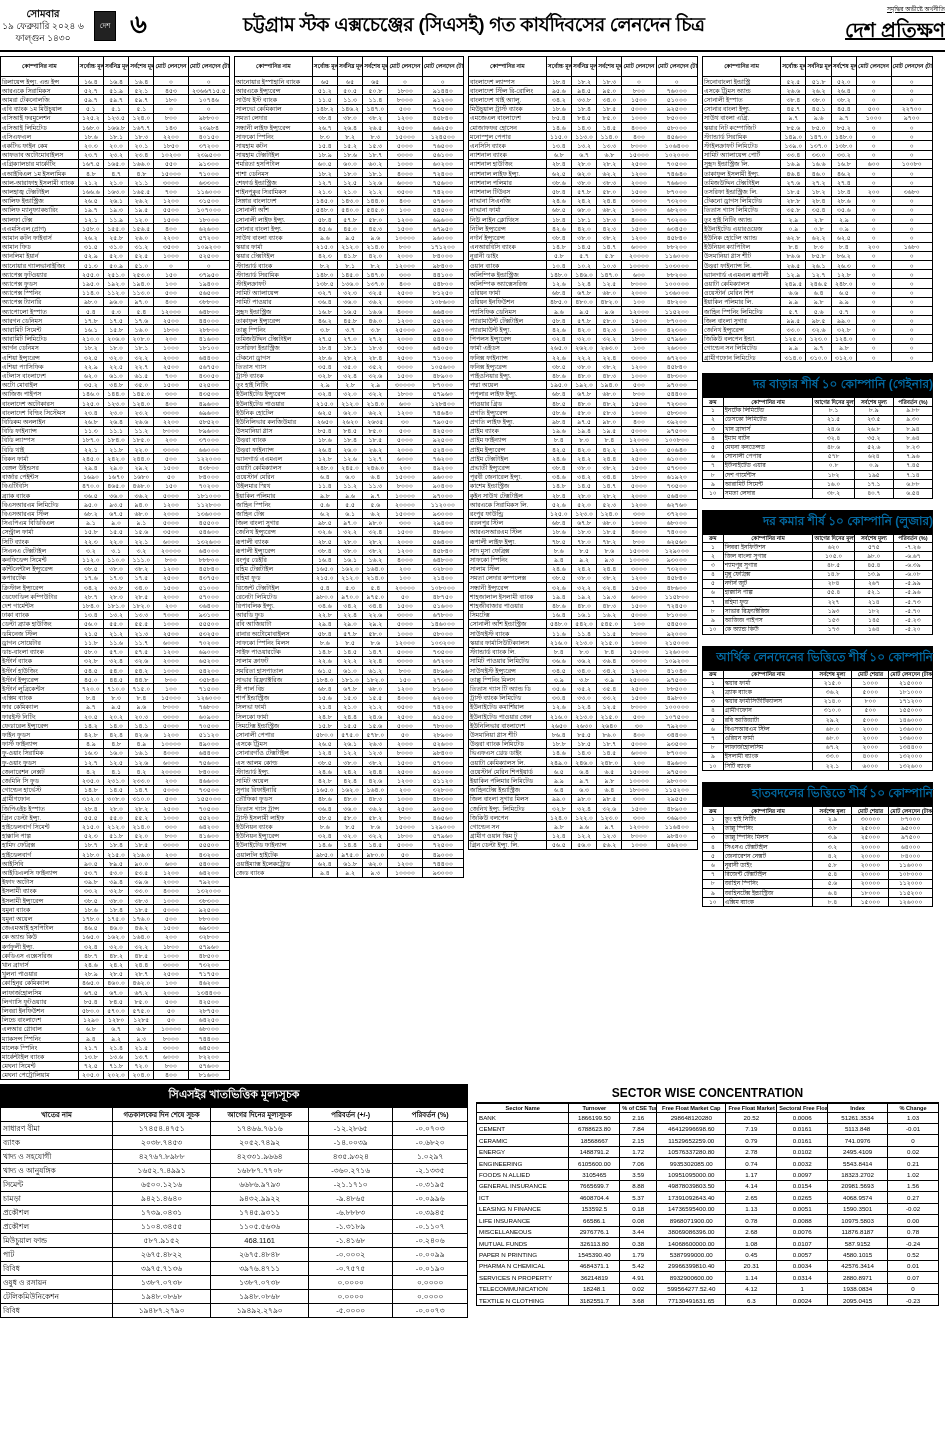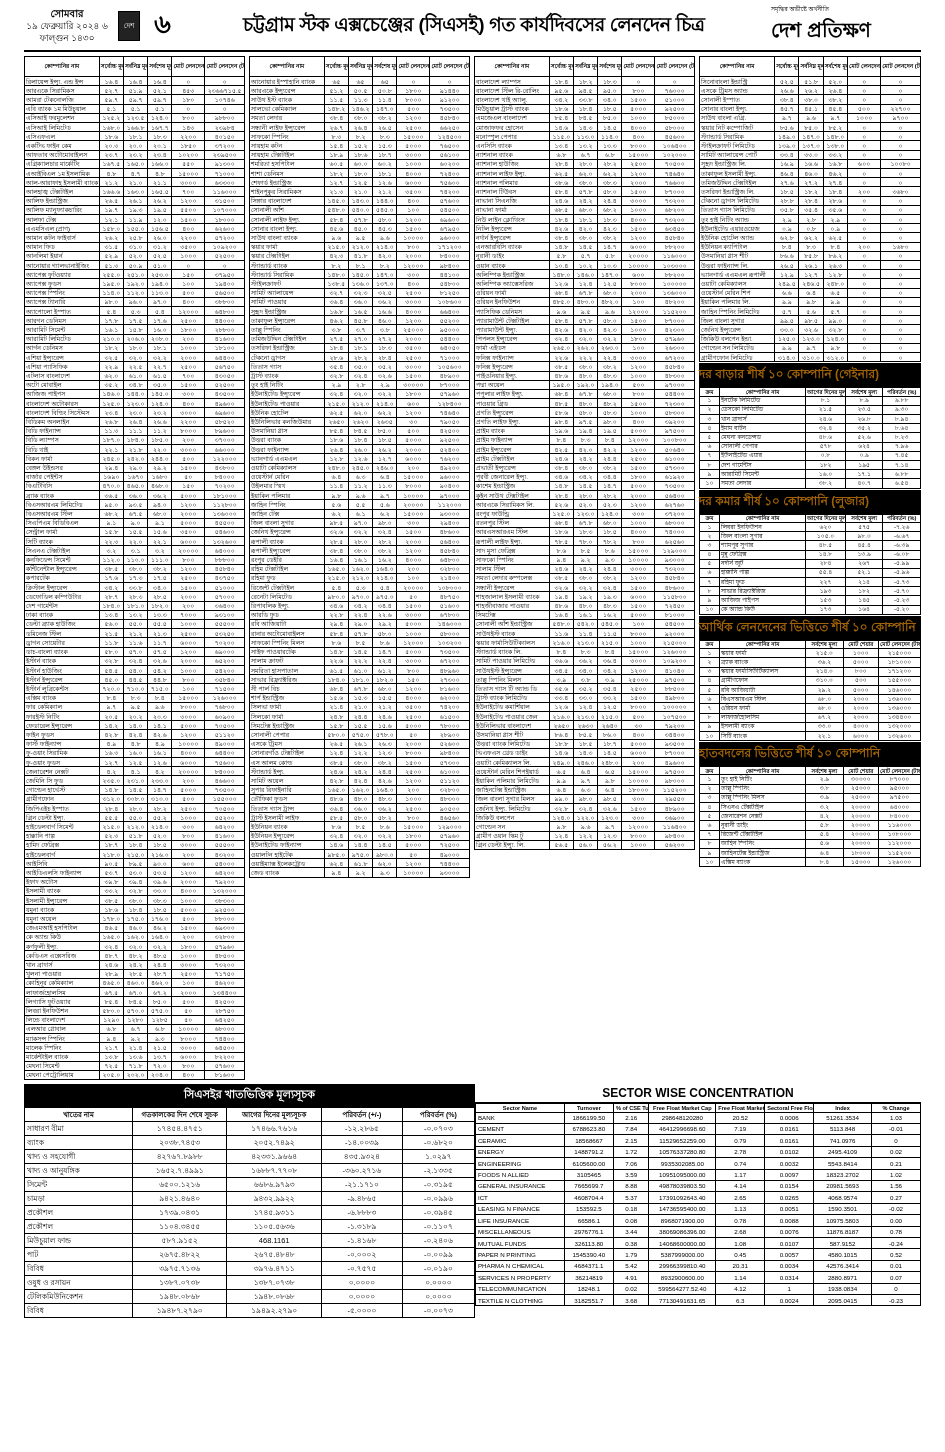--- a/index.html
+++ b/index.html
@@ -5,38 +5,38 @@
   * { box-sizing: border-box; }
   html, body { margin:0; padding:0; }
   body {
     width: 945px; height: 1452px;
     background: #ffffff;
     font-family: "Liberation Sans", sans-serif;
     color: #000;
     position: relative;
     overflow: hidden;
   }
-  .page { width:945px; height:1452px; position:relative; padding:6px 24px; }
+  .page { width:945px; height:1452px; position:relative; padding:6px 0; }
 
   
   .masthead {
     display:flex; align-items:center; gap:8px;
     border-bottom: 2px solid #000;
     padding-bottom:4px; margin-bottom:4px;
     height:46px;
   }
   .mh-date { font-size:9px; line-height:12px; text-align:center; width:86px; }
   .mh-date .d1 { font-weight:bold; font-size:10px; }
   .mh-logo {
     width:22px;height:30px;border:1px solid #000;background:#222;color:#fff;
     font-size:7px;display:flex;align-items:center;justify-content:center;text-align:center;
   }
   .mh-page { font-size:26px; font-weight:bold; padding:0 6px; }
   .mh-title { flex:1; font-size:19px; font-weight:bold; text-align:center; letter-spacing:-0.3px; }
-  .mh-brand { font-size:20px; font-weight:bold; text-align:left; width:150px;}
+  .mh-brand { font-size:20px; font-weight:bold; text-align:right; width:150px;text-decoration:underline;}
   .mh-brand .sub { font-size:6px; font-weight:normal; display:block; }
 
   
   .cols { display:flex; gap:4px; align-items:flex-start; }
   .col { width:230px; }
   .col.c4 { width:231px; }
 
   table.qt { border-collapse:collapse; width:100%; table-layout:fixed; }
   table.qt th, table.qt td {
     border:1px solid #000; font-size:6.2px; line-height:7.2px;
@@ -47,33 +47,33 @@
   table.qt td.num { text-align:center; }
   col.cn { width:34%; }
   col.c1 { width:11%; }
   col.c2 { width:11%; }
   col.c3 { width:11%; }
   col.c4c { width:15%; }
   col.c5 { width:18%; }
 
   
   .boxtitle {
-    background:#000; color:#a16207; text-align:left; font-weight:bold;
-    font-size:12px; padding:2px 0; margin-top:1px;
+    background:#000; color:#0369a1; text-align:right; font-weight:bold;
+    font-size:12px; padding:2px 0; margin-top:11px;
   }
   table.tt { border-collapse:collapse; width:100%; table-layout:fixed; }
   table.tt th, table.tt td {
     border:1px solid #000; font-size:6px; line-height:7px; padding:0.6px 1px;
     text-align:center; overflow:hidden; white-space:nowrap;
   }
   table.tt th { font-weight:bold; font-size:5.6px; line-height:6.2px; }
   table.tt td.nm { text-align:left; }
 
   
-  .bottom { display:flex; gap:0; margin-top:4px; align-items:flex-start; }
+  .bottom { display:flex; gap:8px; margin-top:4px; align-items:flex-start; }
   .bl { width:468px; }
   .br { width:463px; }
   .bandtitle {
     background:#000;color:#fff;text-align:center;font-weight:bold;
     font-size:11px;padding:2px 0;
   }
   .bandtitle2 {
     text-align:center;font-weight:bold;font-size:12px;padding:2px 0;
     border-bottom:1px solid #000;
   }

